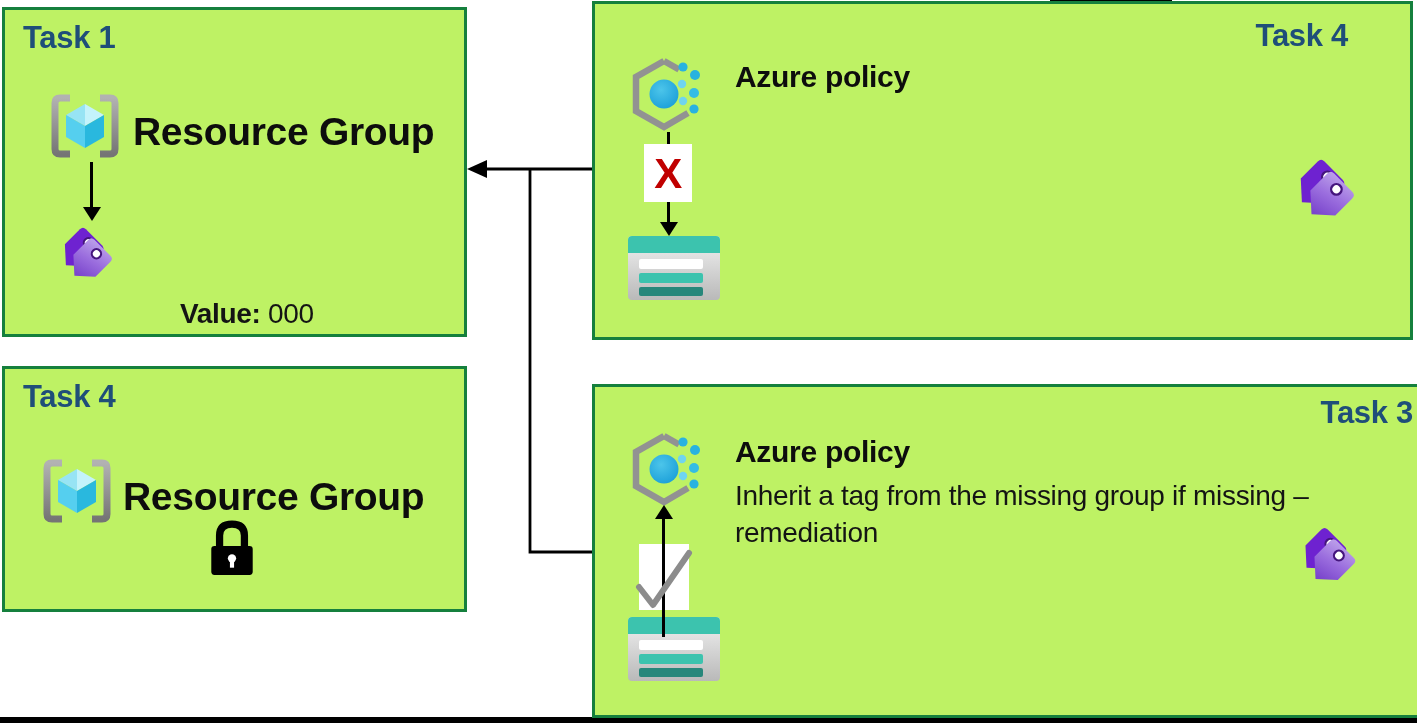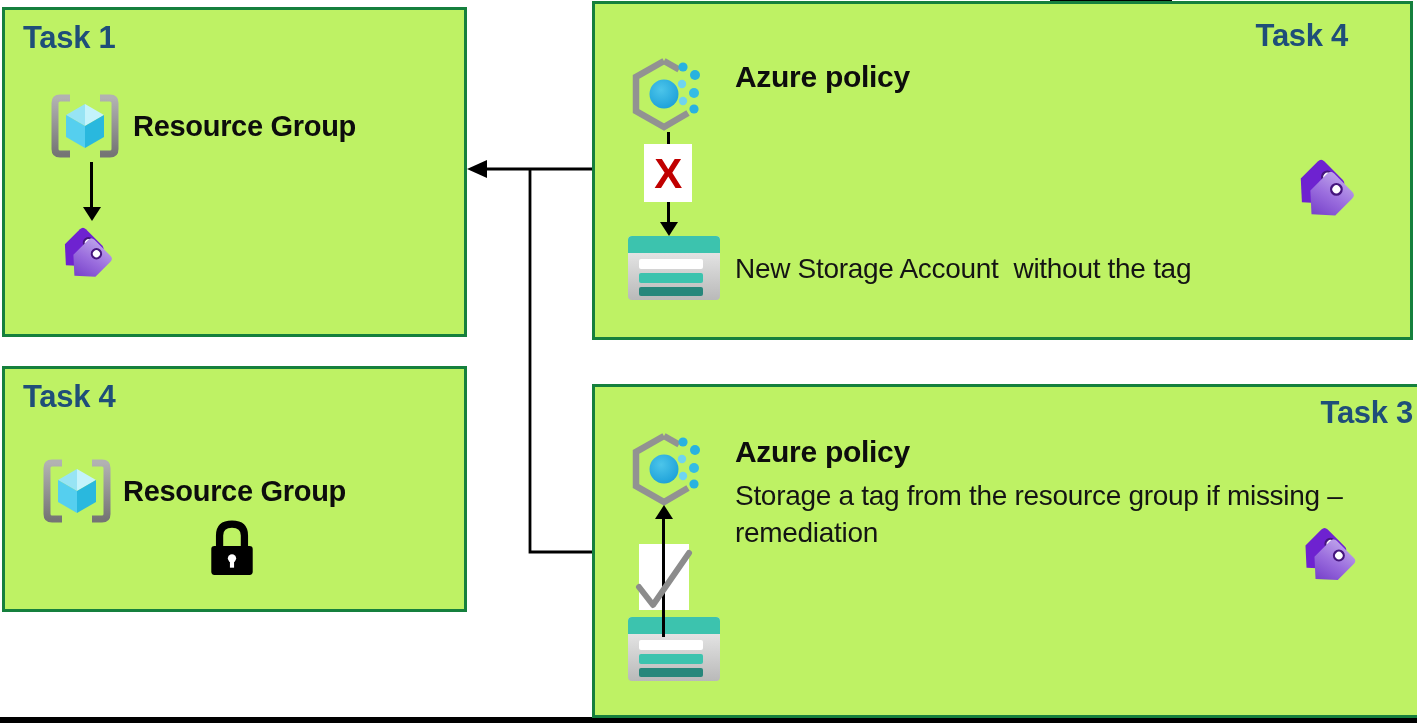--- a/index.html
+++ b/index.html
@@ -2,21 +2,21 @@
 <html><head>
 <meta charset="utf-8">
 <style>
   html,body{margin:0;padding:0;background:#fff;}
   #canvas{
     position:relative;width:1417px;height:723px;overflow:hidden;background:#ffffff;
     font-family:"Liberation Sans",sans-serif;color:#111;letter-spacing:-0.3px;
   }
   .panel{position:absolute;background:#bef264;border:3px solid #15803d;box-sizing:border-box;}
   .panel-title{position:absolute;font-weight:bold;font-size:31px;color:#1f4e79;white-space:nowrap;}
-  .h-bold{position:absolute;font-weight:bold;font-size:29px;color:#0d0d0d;white-space:nowrap;}
+  .h-bold{position:absolute;font-weight:bold;font-size:39px;color:#0d0d0d;white-space:nowrap;}
   .body-text{position:absolute;font-size:28px;color:#141414;white-space:pre-wrap;line-height:37px;}
   .bold-lead b{font-weight:bold;}
   .vline{position:absolute;width:3px;background:#000;}
   .arrow-down{position:absolute;width:0;height:0;border-left:9px solid transparent;border-right:9px solid transparent;border-top:14px solid #000;}
   .arrow-up{position:absolute;width:0;height:0;border-left:9px solid transparent;border-right:9px solid transparent;border-bottom:14px solid #000;}
   .white-gate{position:absolute;background:#fff;}
   .deny-x{position:absolute;font-weight:bold;font-size:42px;color:#c00000;text-align:center;}
   .icon{position:absolute;}
   .edge-bar{position:absolute;background:#000;}
   #connector-overlay{position:absolute;left:0;top:0;z-index:10;pointer-events:none;}
@@ -75,20 +75,23 @@
     <svg class="icon" style="left:50px;top:209px;" width="68" height="76" viewBox="0 0 96 90">
       <g transform="translate(38,0) rotate(45)">
         <path d="M8 0 H40 Q46 0 46 6 V36 L24 56 L2 36 V6 Q2 0 8 0 Z" fill="#6e22d0"></path>
         <circle cx="24" cy="11" r="6.5" fill="#fff" stroke="#45157d" stroke-width="3"></circle>
       </g>
       <g transform="translate(50,15) rotate(45)">
         <path d="M8 0 H40 Q46 0 46 6 V36 L24 56 L2 36 V6 Q2 0 8 0 Z" fill="url(#purpleGrad)"></path>
         <circle cx="24" cy="12" r="6.5" fill="#fff" stroke="#45157d" stroke-width="3"></circle>
       </g>
     </svg>
+    <div class="body-text bold-lead" style="left:130px;top:248px;">
+      <b>Value:</b><span> 000</span>
+    </div>
   </div>
 
   <div class="panel" style="left:592px;top:1px;width:821px;height:339px;">
     <div class="panel-title" style="right:62px;top:14px;">Task 4</div>
 
     <svg class="icon" style="left:28px;top:50px;" width="82" height="80" viewBox="0 0 80 80">
       <path d="M40 7 L12 23 V57 L40 73 L64 59" stroke="#929292" stroke-width="6.5" fill="none"></path>
       <path d="M40 7 L55 15.5" stroke="#929292" stroke-width="6.5" fill="none"></path>
       <circle cx="40" cy="40" r="14.5" fill="url(#blueBall)"></circle>
       <circle cx="59" cy="13" r="4.6" fill="#29b2e0"></circle>
@@ -106,21 +109,20 @@
     <div class="vline" style="left:72px;top:198px;height:22px;"></div>
     <div class="arrow-down" style="left:65px;top:218px;"></div>
 
     <svg class="icon" style="left:33px;top:232px;" width="92" height="64" viewBox="0 0 92 64">
       <rect x="0" y="0" width="92" height="64" rx="4" fill="url(#storGrad)"></rect>
       <path d="M4 0 H88 Q92 0 92 4 V17 H0 V4 Q0 0 4 0 Z" fill="#3cc3ae"></path>
       <rect x="11" y="23" width="64" height="10" rx="2" fill="#ffffff"></rect>
       <rect x="11" y="37" width="64" height="10" rx="2" fill="#3cc3ae"></rect>
       <rect x="11" y="51" width="64" height="9" rx="2" fill="#27877b"></rect>
     </svg>
-    <div class="body-text" style="left:140px;top:246px;white-space:pre;">New Storage Account  without the tag</div>
 
     <svg class="icon" style="left:694px;top:153px;" width="78" height="72" viewBox="0 0 96 90">
       <g transform="translate(38,0) rotate(45)">
         <path d="M8 0 H40 Q46 0 46 6 V36 L24 56 L2 36 V6 Q2 0 8 0 Z" fill="#6e22d0"></path>
         <circle cx="24" cy="11" r="6.5" fill="#fff" stroke="#45157d" stroke-width="3"></circle>
       </g>
       <g transform="translate(50,15) rotate(45)">
         <path d="M8 0 H40 Q46 0 46 6 V36 L24 56 L2 36 V6 Q2 0 8 0 Z" fill="url(#purpleGrad)"></path>
         <circle cx="24" cy="12" r="6.5" fill="#fff" stroke="#45157d" stroke-width="3"></circle>
       </g>
@@ -135,21 +137,21 @@
       <path d="M40 7 L55 15.5" stroke="#929292" stroke-width="6.5" fill="none"></path>
       <circle cx="40" cy="40" r="14.5" fill="url(#blueBall)"></circle>
       <circle cx="59" cy="13" r="4.6" fill="#29b2e0"></circle>
       <circle cx="71" cy="21" r="5.0" fill="#29b2e0"></circle>
       <circle cx="58" cy="30" r="4.2" fill="#6fd4ef"></circle>
       <circle cx="70" cy="39" r="5.0" fill="#34bce4"></circle>
       <circle cx="59" cy="47" r="4.2" fill="#6fd4ef"></circle>
       <circle cx="70" cy="55" r="4.6" fill="#29b2e0"></circle>
     </svg>
     <div class="h-bold" style="left:140px;top:48px;font-size:30px;">Azure policy</div>
-    <div class="body-text" style="left:140px;top:90px;width:620px;">Storage a tag from the resource group if missing – remediation</div>
+    <div class="body-text" style="left:140px;top:90px;width:620px;">Inherit a tag from the missing group if missing – remediation</div>
 
     <div class="white-gate" style="left:44px;top:157px;width:50px;height:66px;z-index:1;"></div>
     <div class="vline" style="left:67px;top:130px;height:120px;z-index:2;width:2.5px;"></div>
     <div class="arrow-up" style="left:60px;top:118px;z-index:2;"></div>
     <svg class="icon" style="left:36px;top:148px;z-index:3;" width="66" height="82" viewBox="0 0 66 82">
       <polyline points="8,52 22,70 58,18" stroke="#8c8c8c" stroke-width="6" fill="none" stroke-linecap="round" stroke-linejoin="round"></polyline>
     </svg>
 
     <svg class="icon" style="left:33px;top:230px;" width="92" height="64" viewBox="0 0 92 64">
       <rect x="0" y="0" width="92" height="64" rx="4" fill="url(#storGrad)"></rect>

